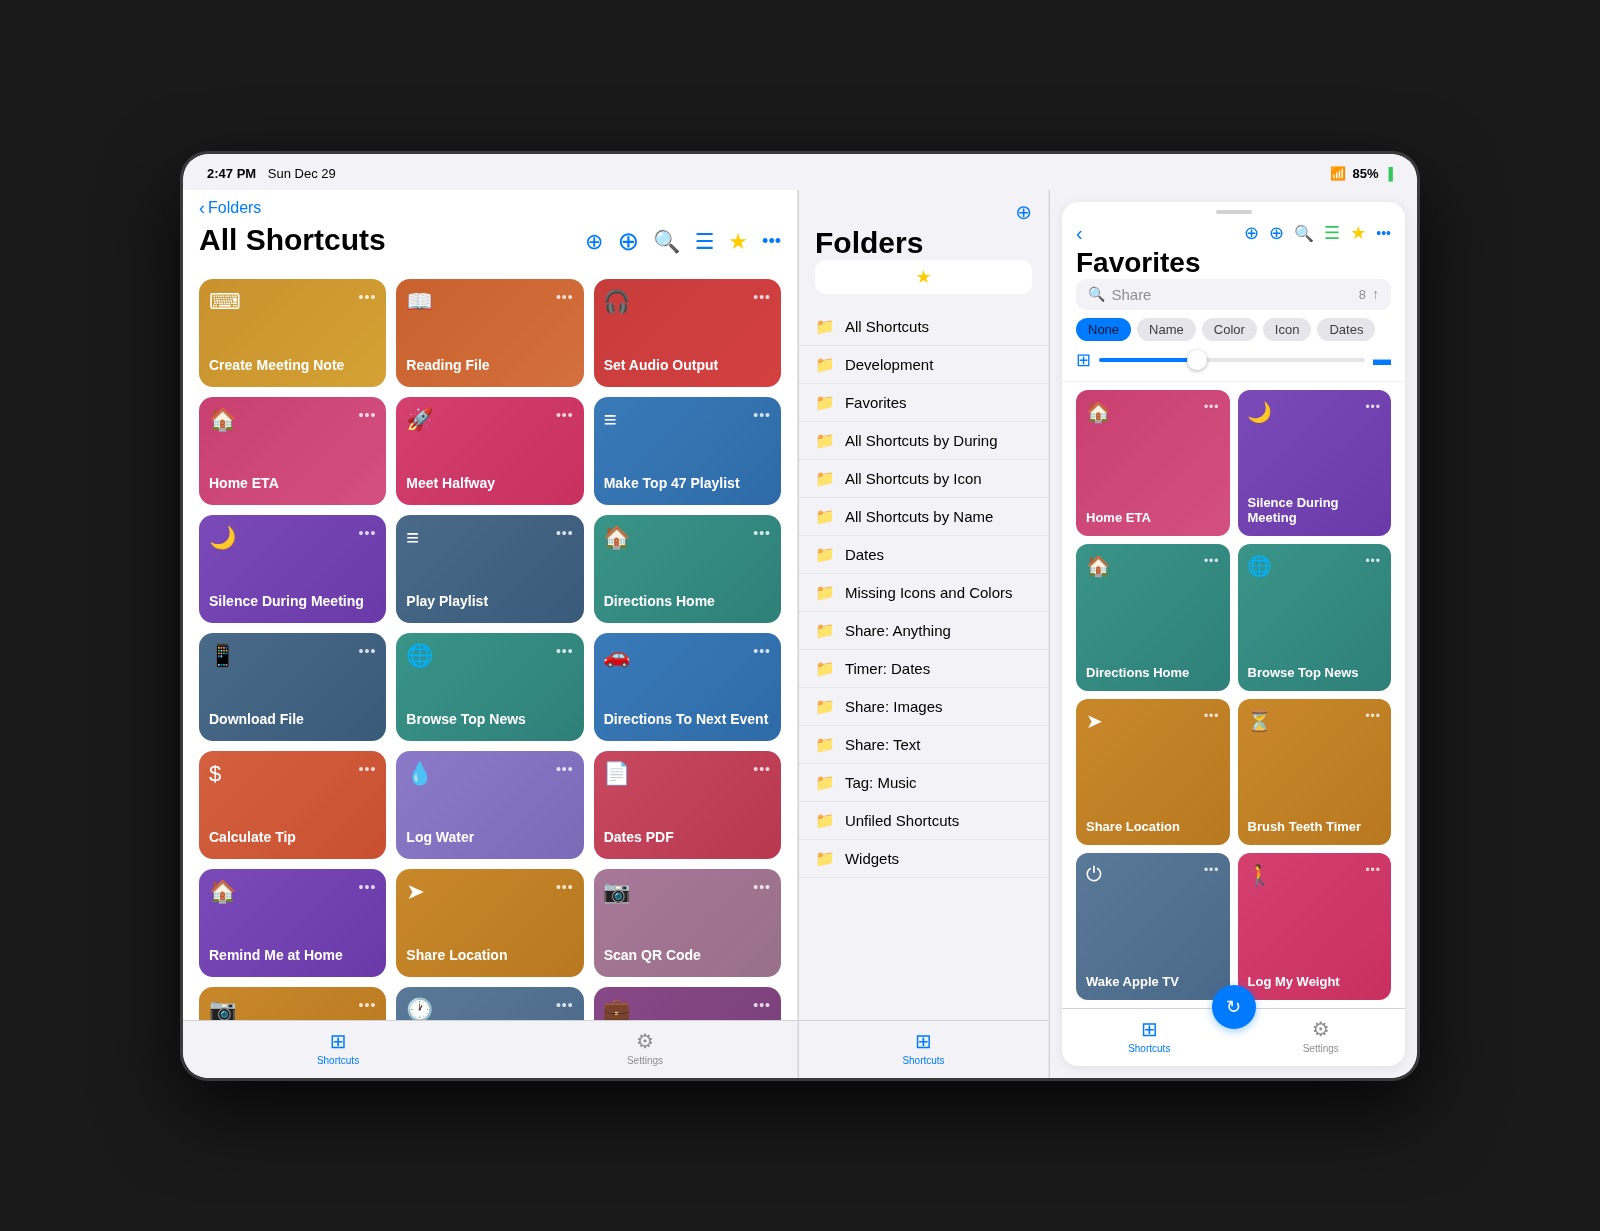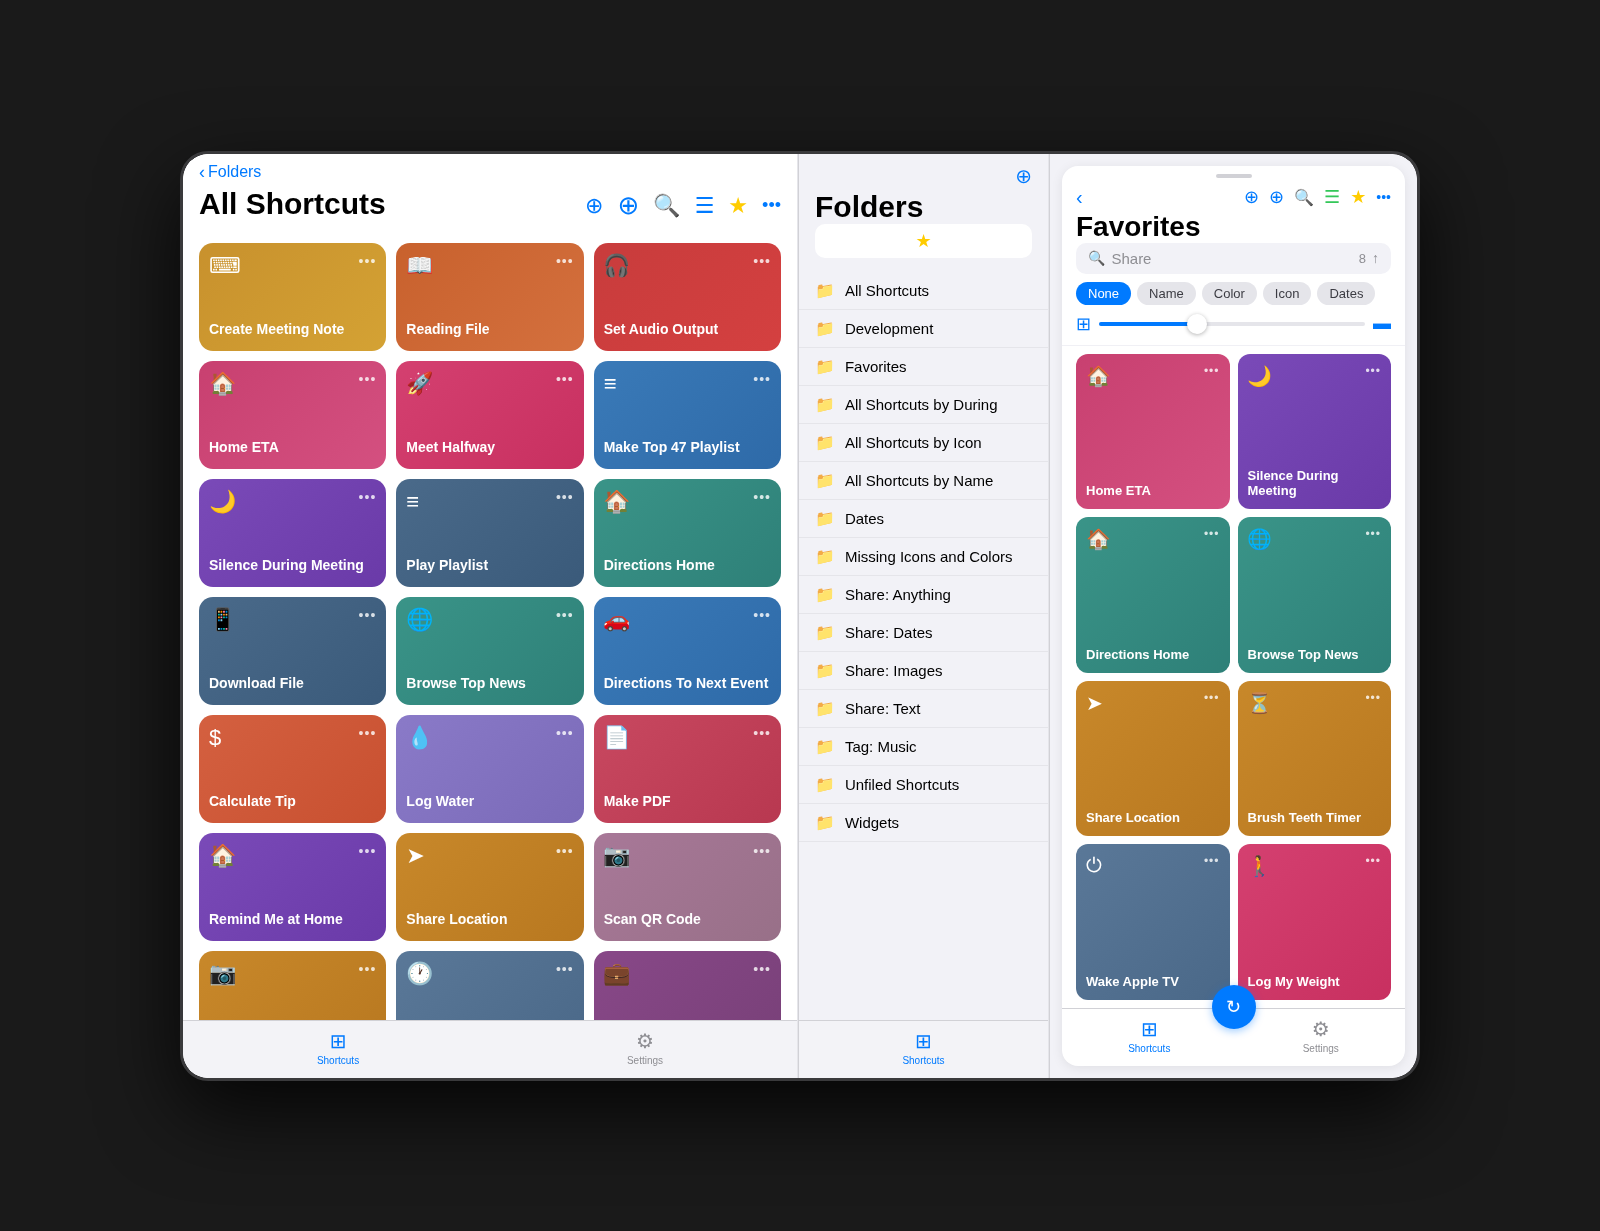--- a/index.html
+++ b/index.html
@@ -256,21 +256,21 @@
       gap: 6px;
       margin-bottom: 8px;
     }
     .filter-pill {
       border-radius: 16px;
       padding: 4px 12px;
       font-size: 13px;
       font-weight: 500;
       cursor: pointer;
     }
-    .filter-pill.active { background: #007aff; color: #ffffff; }
+    .filter-pill.active { background: #007aff; color: #0f172a; }
     .filter-pill.inactive { background: #e5e5ea; color: #3c3c43; }
     .grid-controls {
       display: flex;
       align-items: center;
       gap: 8px;
       padding-bottom: 4px;
     }
     .grid-icon { font-size: 18px; color: #007aff; }
     .slider-track {
       flex: 1;
@@ -367,20 +367,31 @@
       width: 1px;
       background: #d1d1d6;
     }
   </style>
 </head>
 <body>
 
 <div class="ipad-frame">
   <div class="ipad-screen">
 
+    <div class="status-bar">
+      <span>
+        <span>2:47 PM</span>
+        <span style="margin-left:8px;font-weight:400;">Sun Dec 29</span>
+      </span>
+      <span style="display:flex;align-items:center;gap:6px;font-size:13px;">
+        <span>📶</span>
+        <span>85%</span>
+        <span style="color:#34c759;font-size:12px;">▐</span>
+      </span>
+    </div>
 
     <div class="main-content">
 
       <div class="left-panel">
         <div class="panel-header">
           <div class="back-link">
             <span class="back-chevron">‹</span>
             <span>Folders</span>
           </div>
           <div class="header-toolbar">
@@ -493,21 +504,21 @@
       <span class="card-icon">💧</span>
       <span class="card-menu">•••</span>
     </div>
     <div class="card-label">Log Water</div>
   </div>
             <div class="shortcut-card c-rose">
     <div class="card-top">
       <span class="card-icon">📄</span>
       <span class="card-menu">•••</span>
     </div>
-    <div class="card-label">Make PDF</div>
+    <div class="card-label">Dates PDF</div>
   </div>
             <div class="shortcut-card c-purple">
     <div class="card-top">
       <span class="card-icon">🏠</span>
       <span class="card-menu">•••</span>
     </div>
     <div class="card-label">Remind Me at Home</div>
   </div>
             <div class="shortcut-card c-amber">
     <div class="card-top">
@@ -602,21 +613,21 @@
             <div class="folder-item">
     <span class="folder-icon-img">📁</span>
     <span>Missing Icons and Colors</span>
   </div>
             <div class="folder-item">
     <span class="folder-icon-img">📁</span>
     <span>Share: Anything</span>
   </div>
             <div class="folder-item">
     <span class="folder-icon-img">📁</span>
-    <span>Share: Dates</span>
+    <span>Timer: Dates</span>
   </div>
             <div class="folder-item">
     <span class="folder-icon-img">📁</span>
     <span>Share: Images</span>
   </div>
             <div class="folder-item">
     <span class="folder-icon-img">📁</span>
     <span>Share: Text</span>
   </div>
             <div class="folder-item">

